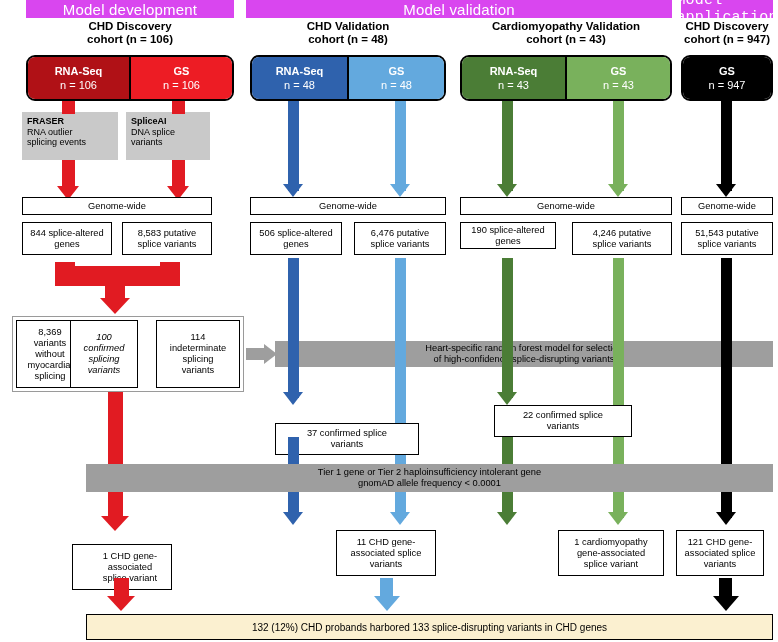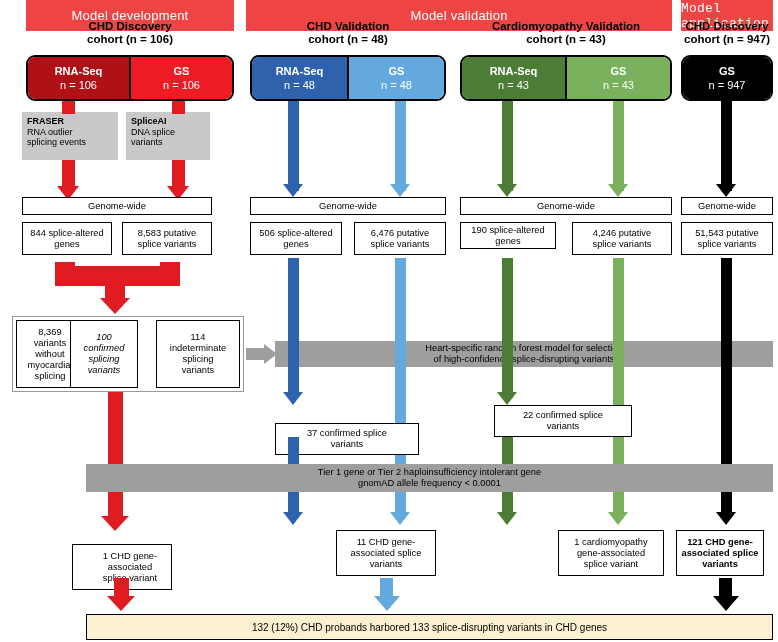--- a/index.html
+++ b/index.html
@@ -1,21 +1,21 @@
 <!DOCTYPE html>
 <html><head>
 <meta charset="utf-8">
 <style>
   html,body{margin:0;padding:0;}
   body{width:778px;height:642px;background:#ffffff;font-family:"Liberation Sans",sans-serif;color:#000;position:relative;overflow:hidden;}
   #canvas{position:relative;width:778px;height:642px;}
   .abs{position:absolute;box-sizing:border-box;}
 
   
-  .hdr{background:#ef4444;color:#fff;font-size:13px;display:flex;align-items:center;justify-content:center;height:31px;letter-spacing:.2px;}
+  .hdr{background:#d946ef;color:#fff;font-size:15px;display:flex;align-items:center;justify-content:center;height:18px;letter-spacing:.2px;}
 
   .coltitle{font-size:11.5px;font-weight:bold;text-align:center;line-height:13px;}
 
   
   .cohort{border-radius:9px;display:flex;overflow:hidden;height:46px;border:2px solid #000;}
   .cohort .half{flex:1;display:flex;flex-direction:column;align-items:center;justify-content:center;color:#fff;font-size:11px;line-height:14px;}
   .cohort .half .nm{font-weight:bold;}
   .cohort .divider{width:2px;background:#000;}
 
   
@@ -225,21 +225,21 @@
 
   <div class="abs box" style="left:72px;top:544px;width:100px;height:46px;white-space:pre-line;padding-left:17px;"><span>1 CHD gene-
 associated
 splice variant</span></div>
   <div class="abs box" style="left:336px;top:530px;width:100px;height:46px;white-space:pre-line;"><span>11 CHD gene-
 associated splice
 variants</span></div>
   <div class="abs box" style="left:558px;top:530px;width:106px;height:46px;white-space:pre-line;"><span>1 cardiomyopathy
 gene-associated
 splice variant</span></div>
-  <div class="abs box" style="left:676px;top:530px;width:88px;height:46px;white-space:pre-line;font-weight:bold;"><span>121 CHD gene-
+  <div class="abs box" style="left:676px;top:530px;width:88px;height:46px;white-space:pre-line;"><span>121 CHD gene-
 associated splice
 variants</span></div>
 
   <div class="abs" style="left:114px;top:578px;width:15px;height:22px;background:#e11b22;"></div>
   <div class="abs head" style="left:107px;top:596px;border-left:14px solid transparent;border-right:14px solid transparent;border-top:15px solid #e11b22;"></div>
 
   <div class="abs" style="left:380px;top:578px;width:13px;height:22px;background:#63a9de;"></div>
   <div class="abs head" style="left:374px;top:596px;border-left:13px solid transparent;border-right:13px solid transparent;border-top:15px solid #63a9de;"></div>
 
   <div class="abs" style="left:719px;top:578px;width:13px;height:22px;background:#000;"></div>

